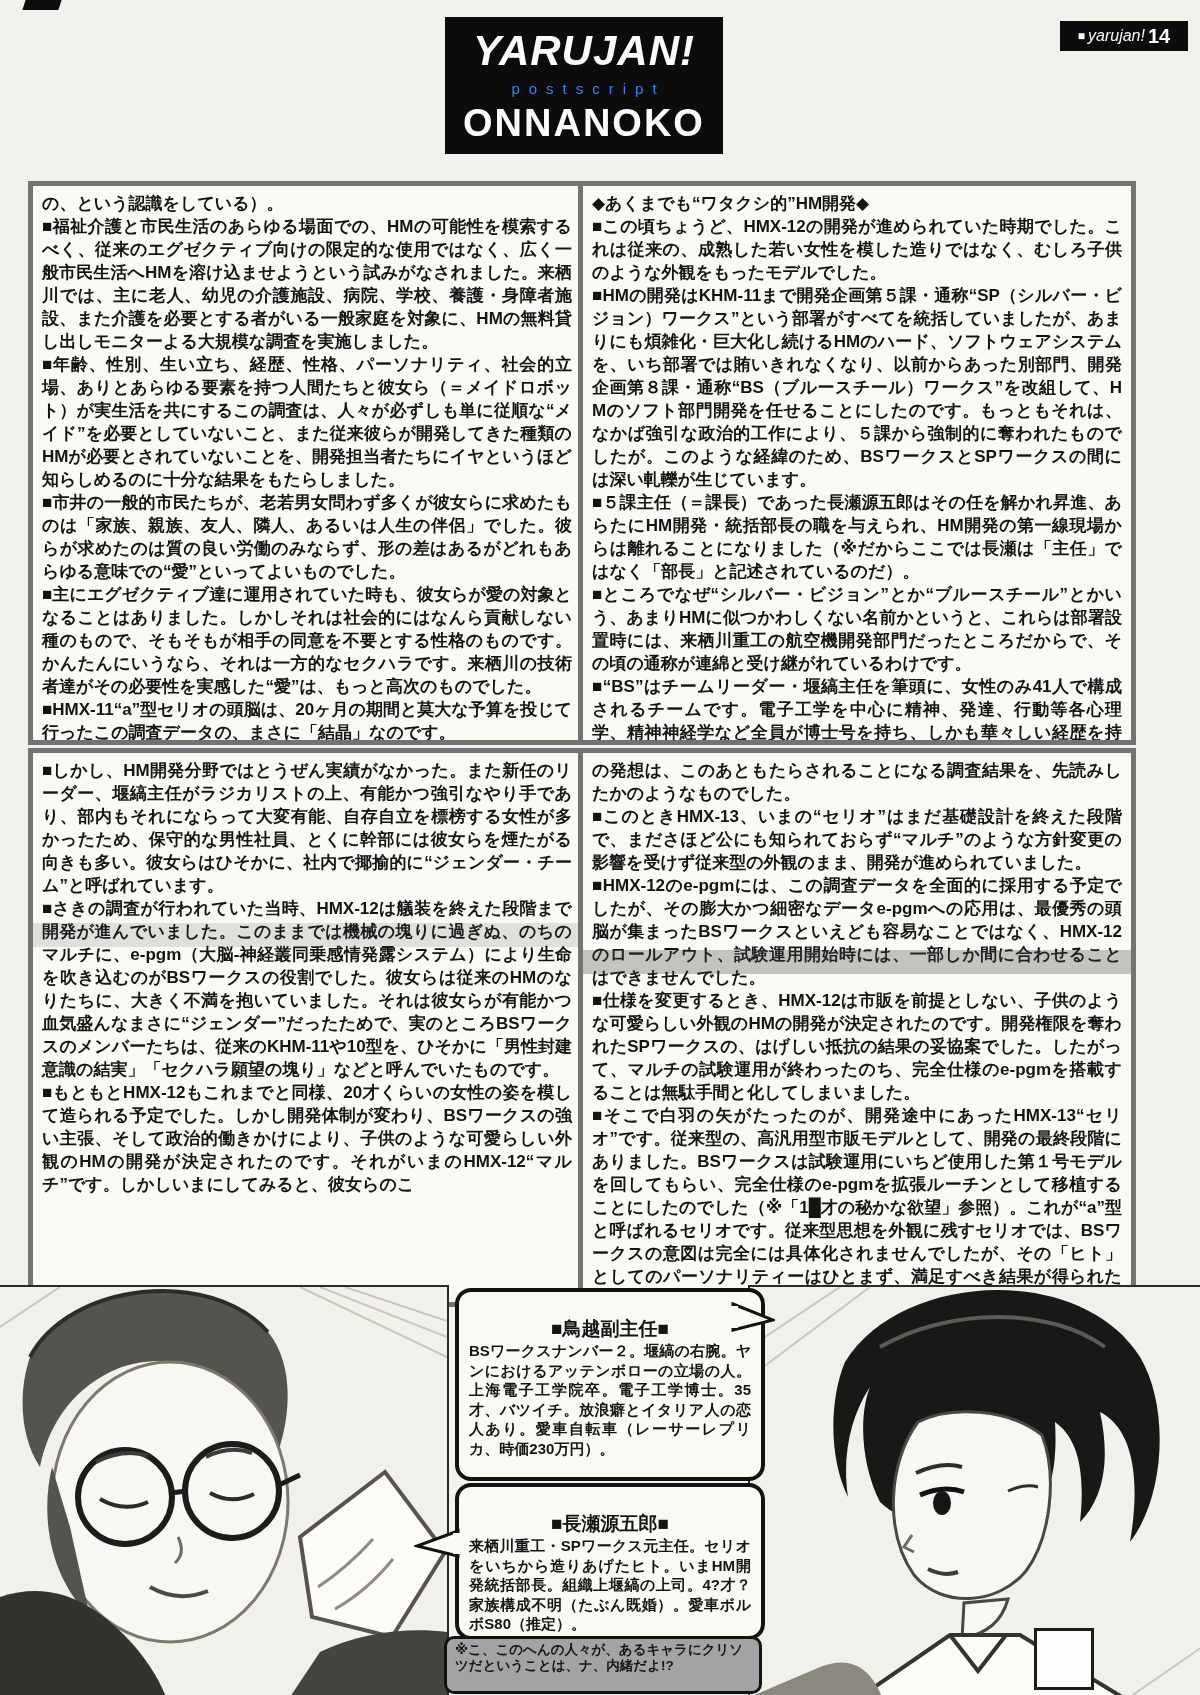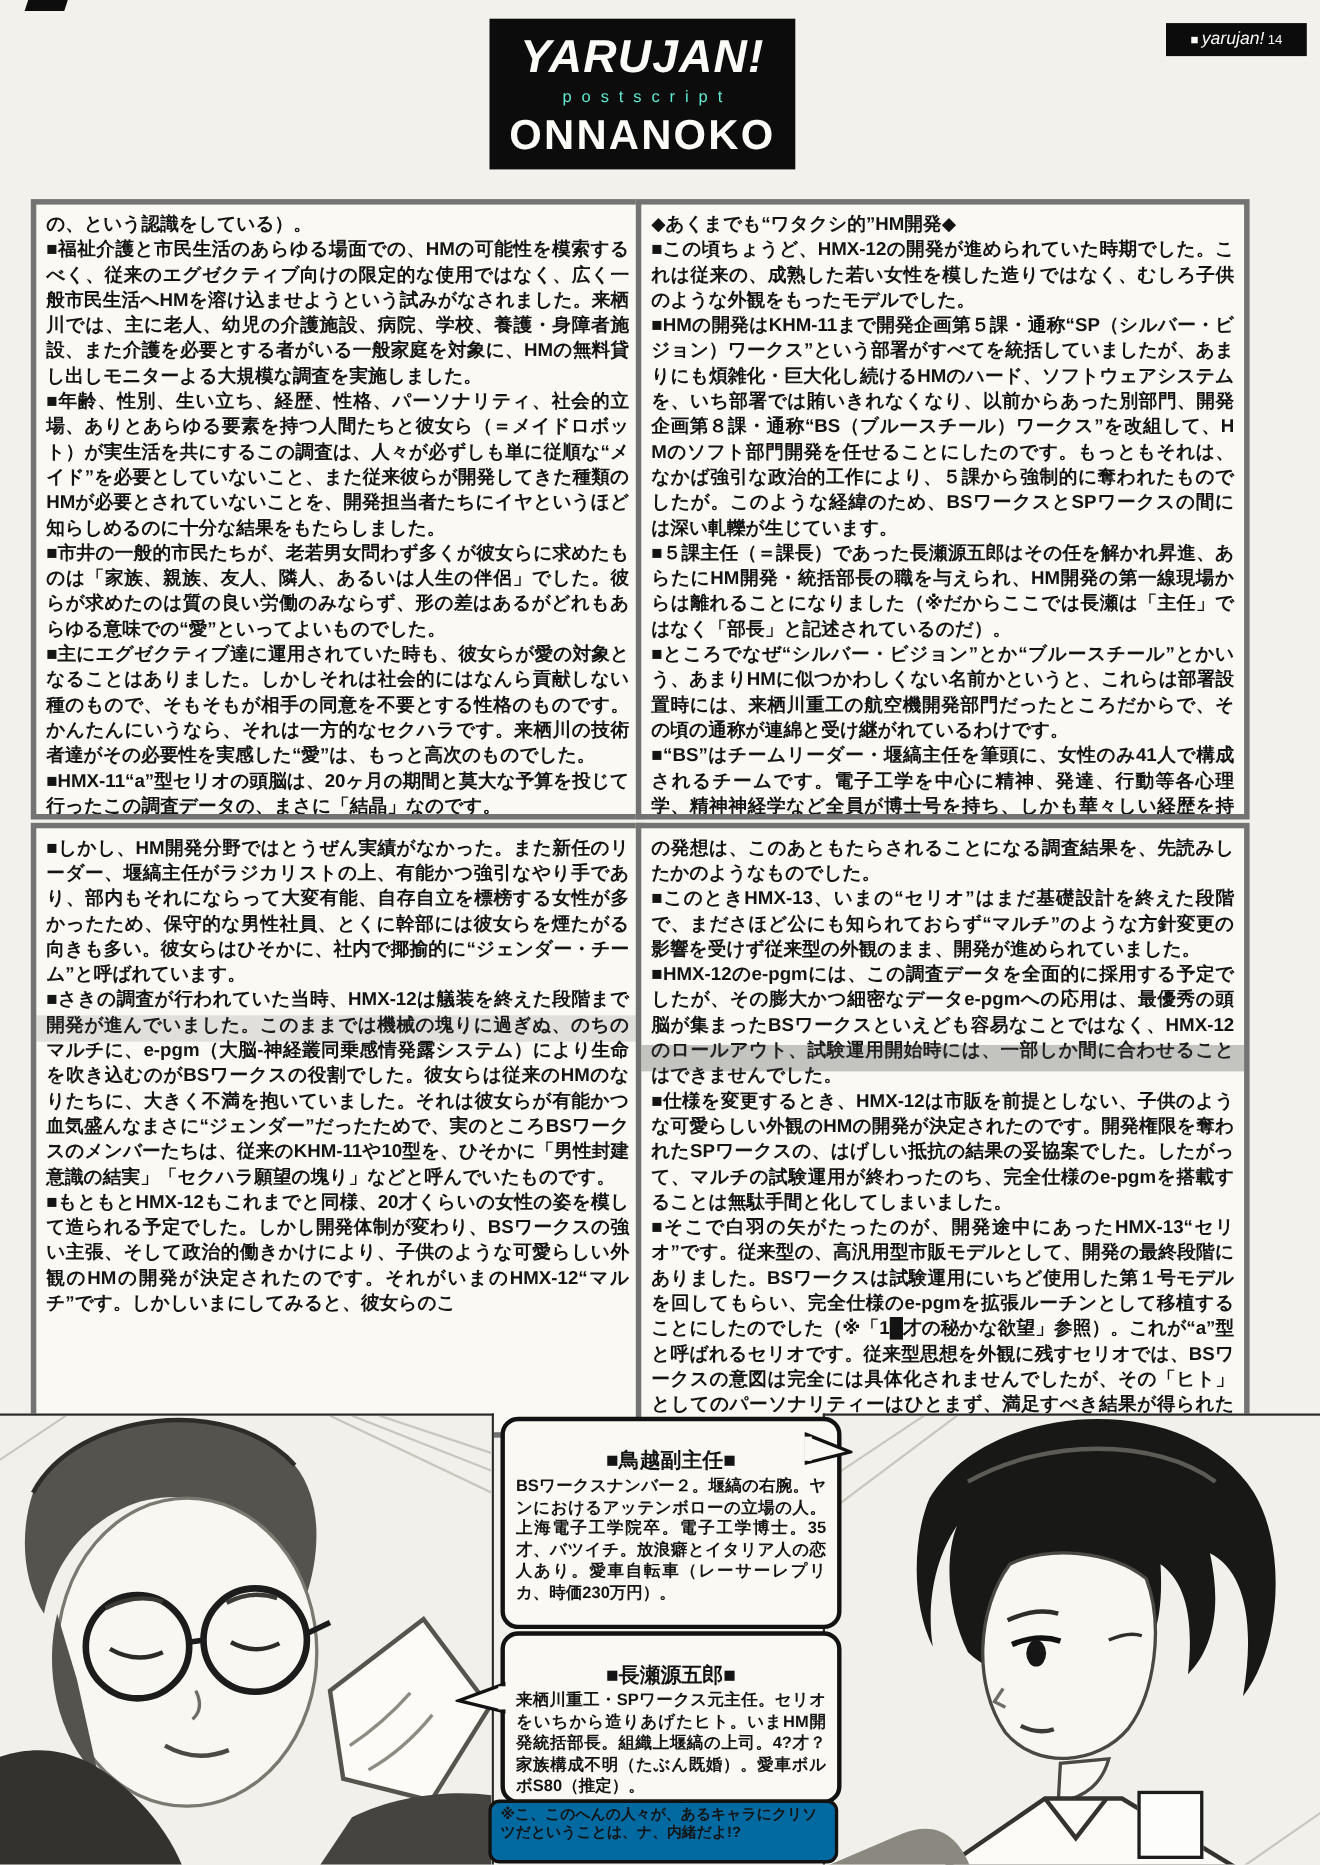--- a/index.html
+++ b/index.html
@@ -12,30 +12,30 @@
   .abs{position:absolute;}
   
   .corner-mark{left:24px;top:0;width:36px;height:10px;background:#0d0d0d;transform:skewX(-18deg);}
   
   .logo{
     left:445px;top:17px;width:278px;height:137px;background:#0c0c0c;
     display:flex;flex-direction:column;align-items:center;justify-content:center;
     color:#fbfbf8;text-align:center;line-height:1;
   }
   .logo-title{font-size:42px;font-weight:bold;font-style:italic;letter-spacing:1px;}
-  .logo-sub{font-size:15px;letter-spacing:9px;margin:9px 0 8px 9px;color:#5eead4;}
+  .logo-sub{font-size:15px;letter-spacing:9px;margin:9px 0 8px 9px;color:#3b82f6;}
   .logo-title2{font-size:38px;font-weight:bold;letter-spacing:2px;}
   
   .page-tag{
     left:1060px;top:21px;width:128px;height:30px;background:#0c0c0c;color:#fbfbf8;
     display:flex;align-items:center;justify-content:center;gap:3px;
   }
   .page-tag .mk{font-size:12px;}
   .page-tag .nm{font-size:16px;font-style:italic;}
-  .page-tag .no{font-size:12px;font-weight:normal;}
+  .page-tag .no{font-size:20px;font-weight:bold;}
   
   .textbox{
     background:#faf9f4;border:5px solid #737373;padding:6px 9px;
     font-size:17px;line-height:23px;font-weight:600;text-align:justify;
     word-break:break-all;overflow:hidden;
   }
   .textbox p{margin:0;}
   .tb-a{left:28px;top:181px;width:530px;height:542px;}
   .tb-b{left:578px;top:181px;width:530px;height:542px;}
   .tb-c{left:28px;top:748px;width:530px;height:537px;}
@@ -47,21 +47,21 @@
   .bubble{
     background:#faf9f4;border:4px solid #121212;border-radius:16px;
     padding:5px 10px 4px 10px;z-index:3;
     font-size:15px;line-height:19.5px;font-weight:600;text-align:justify;word-break:break-all;
   }
   .bubble-title{text-align:center;font-size:19px;font-weight:bold;line-height:24px;margin-top:20px;}
   .bub-1{left:455px;top:1288px;width:282px;height:176px;}
   .bub-2{left:455px;top:1483px;width:282px;height:140px;}
   .note{
     left:444px;top:1636px;width:296px;height:46px;
-    background:#0369a1;border:3px solid #121212;border-radius:10px;
+    background:#a3a3a3;border:3px solid #121212;border-radius:10px;
     padding:3px 8px;font-size:13.5px;line-height:15.5px;font-weight:600;z-index:3;
     word-break:break-all;overflow:hidden;
   }
   .tail{z-index:4;}
   
   .illus{overflow:hidden;background:#f1f0ea;}
   .illus-left{left:0;top:1285px;width:447px;height:410px;border-top:2px solid #2a2a2a;border-right:2px solid #2a2a2a;}
   .illus-right{left:748px;top:1285px;width:452px;height:410px;border-top:2px solid #2a2a2a;border-left:2px solid #2a2a2a;}
   .white-square{left:1034px;top:1628px;width:54px;height:56px;background:#fdfdfb;border:3px solid #1c1c1c;z-index:5;}
 </style>

